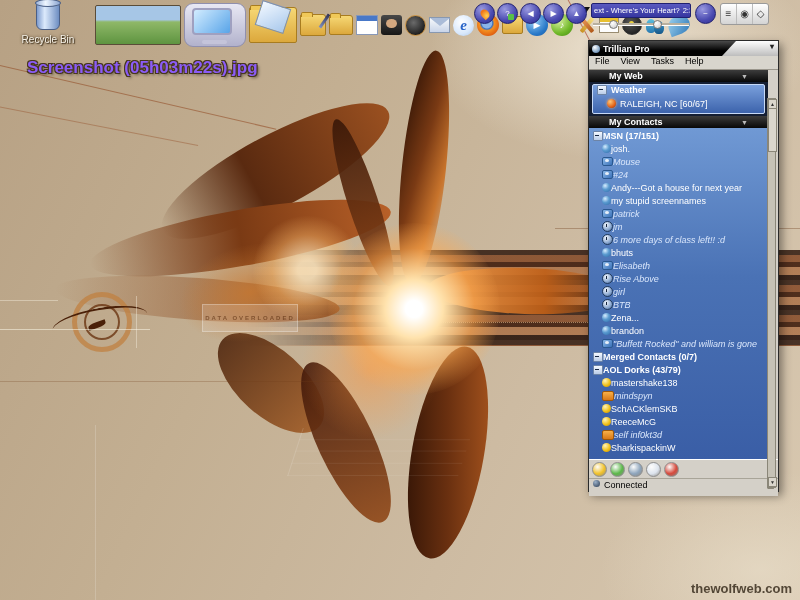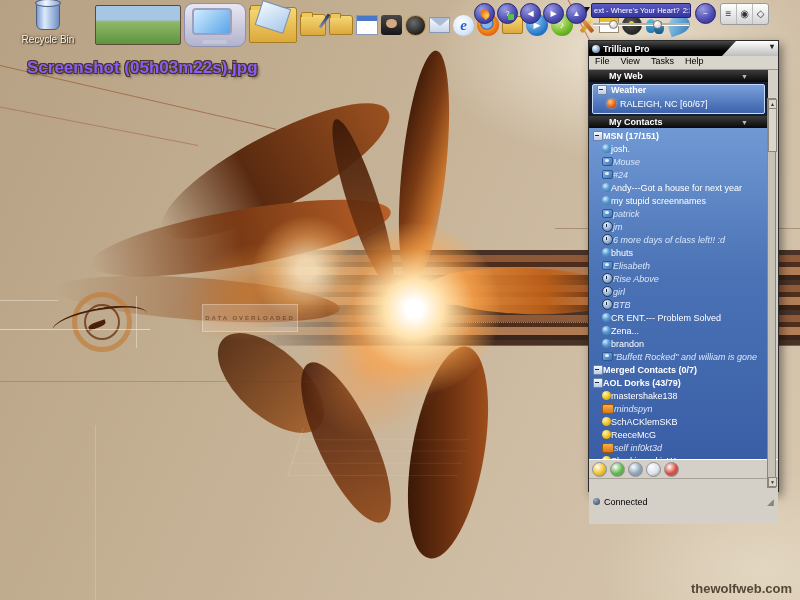--- a/index.html
+++ b/index.html
@@ -181,22 +181,22 @@
        width:9px;height:7px;position:relative}
   .ci-msn-away::after{content:"";position:absolute;left:2px;top:1px;width:4px;height:3px;border-radius:50%;
        background:rgba(255,255,255,.85)}
   .ci-idle{background:radial-gradient(circle at 35% 30%,#f4f8ff,#8aa8d0 60%,#3a5a8c);border:1px solid #223a5c;position:relative}
   .ci-idle::after{content:"";position:absolute;left:3px;top:2px;width:1px;height:3px;background:#14243c}
   .ci-aim-on{background:radial-gradient(circle at 35% 30%,#fff4b8,#f0c018 55%,#b88408)}
   .ci-aim-away{border-radius:2px;width:10px;height:8px;background:linear-gradient(180deg,#f8b048,#d87818);border:1px solid #a05808}
   .medallions{height:18px;background:#d4d0c8;border-top:1px solid #fff;display:flex;align-items:center;
        gap:3px;padding:0 3px}
   .med{width:13px;height:13px;border-radius:50%;border:1px solid #909090;flex:none;cursor:pointer}
-  .t-status{height:15px;background:#d4d0c8;border-top:1px solid #a8a498;display:flex;align-items:center;
-       gap:4px;padding:15px 4px}
+  .t-status{height:15px;background:#d4d0c8;border-top:1px solid #a8a498;display:flex;align-items:flex-start;
+       gap:4px;padding:1px 4px}
   .conn-dot{width:7px;height:7px;border-radius:50%;flex:none;
        background:radial-gradient(circle at 35% 30%,#9ab0c8,#2a3a50)}
   .grip{margin-left:auto;color:#8a8678;font-size:9px;cursor:nwse-resize}
   .t-scroll{position:absolute;right:2px;top:28px;width:9px;height:390px;background:#c6c2b6;
        border:1px solid #8a8678;box-sizing:border-box}
   .t-scroll .sa{position:absolute;left:0;width:7px;height:8px;background:#dad6cc;border:1px solid #8a8678;
        font-size:5px;line-height:8px;text-align:center;color:#333;cursor:pointer}
   .t-scroll .up{top:0}
   .t-scroll .dn{bottom:0}
   .t-scroll .thumb{position:absolute;left:0;top:9px;width:7px;height:42px;background:#dad6cc;
@@ -396,24 +396,20 @@
         <div class="row contact it">
           <span class="ci ci-idle"></span>
           <span>girl</span>
         </div>
         <div class="row contact it">
           <span class="ci ci-idle"></span>
           <span>BTB</span>
         </div>
         <div class="row contact">
           <span class="ci ci-msn-on"></span>
-          <span>CR ENT.--- Problem Solved</span>
-        </div>
-        <div class="row contact">
-          <span class="ci ci-msn-on"></span>
           <span>Zena...</span>
         </div>
         <div class="row contact">
           <span class="ci ci-msn-on"></span>
           <span>brandon</span>
         </div>
         <div class="row contact it">
           <span class="ci ci-msn-away"></span>
           <span>"Buffett Rocked" and william is gone</span>
         </div>

